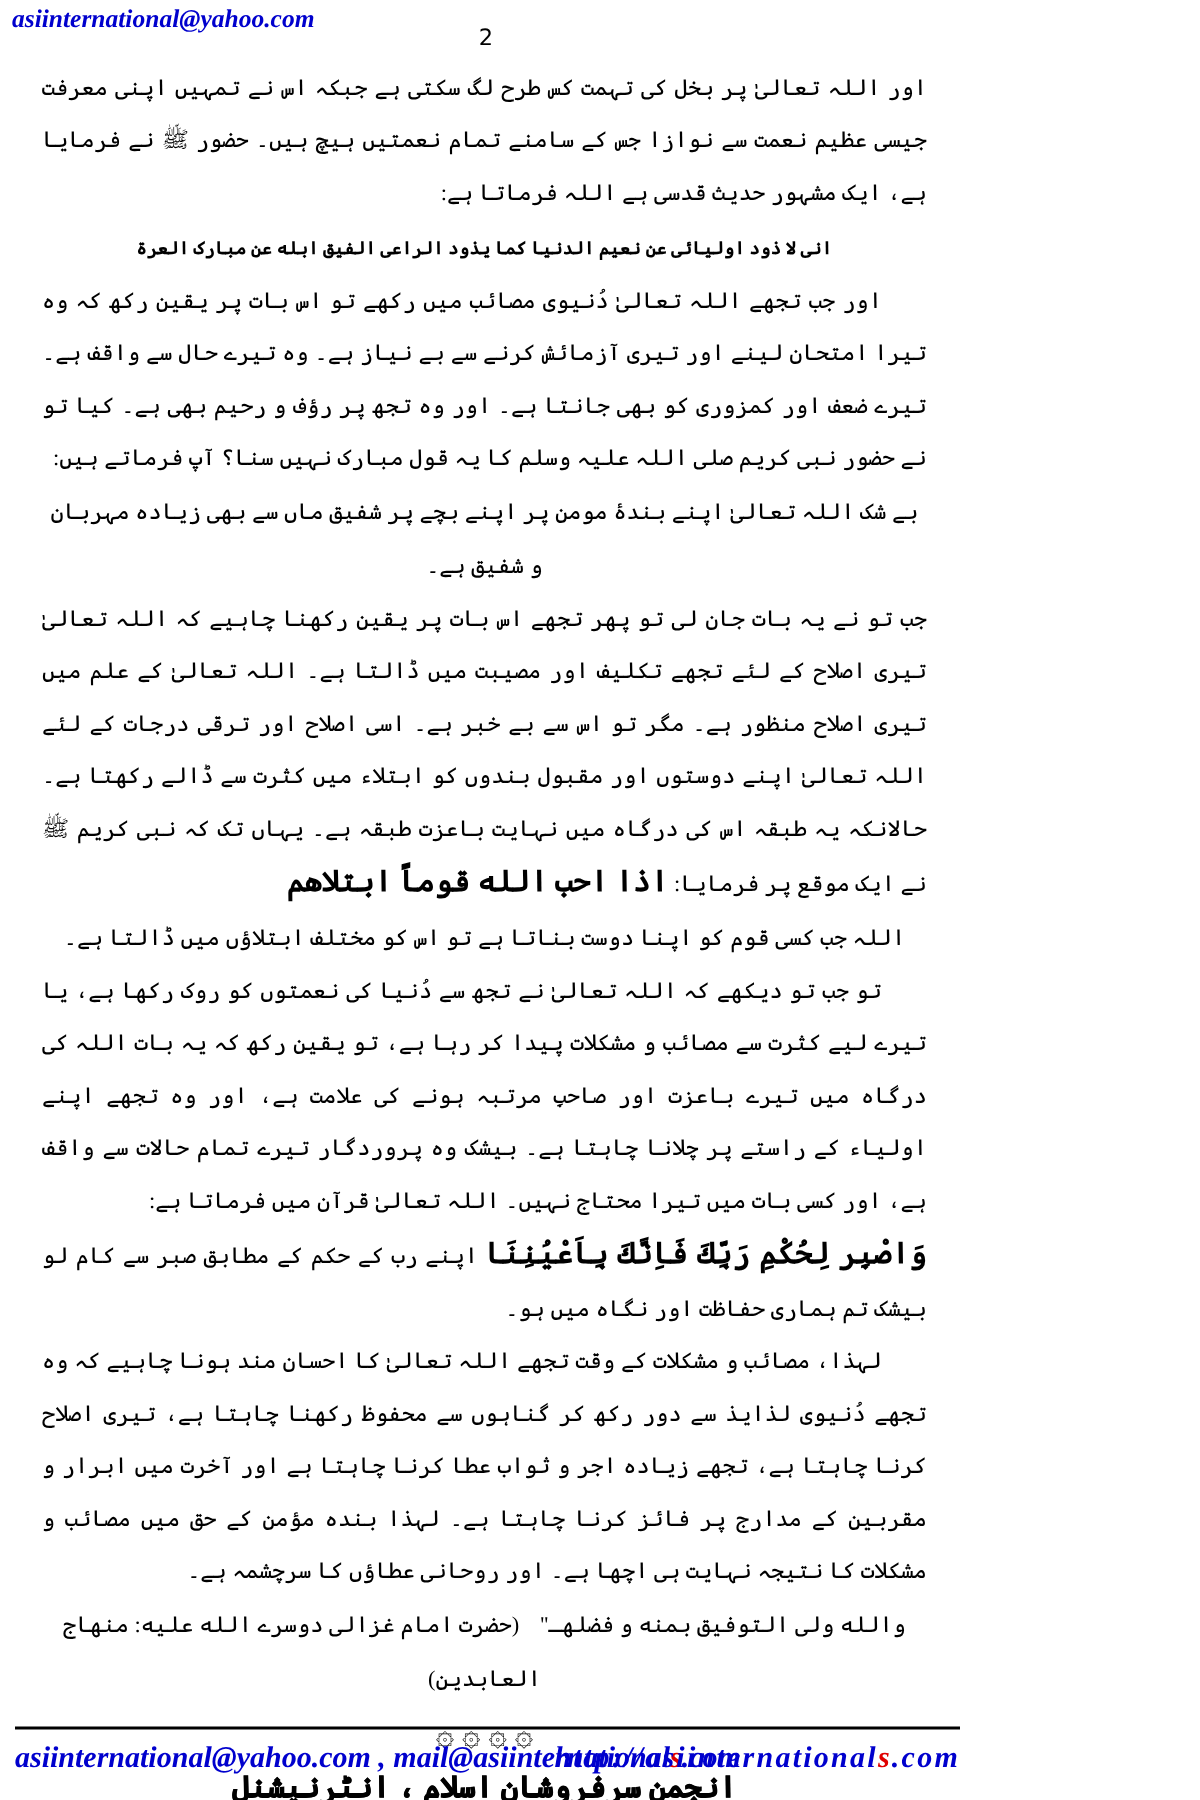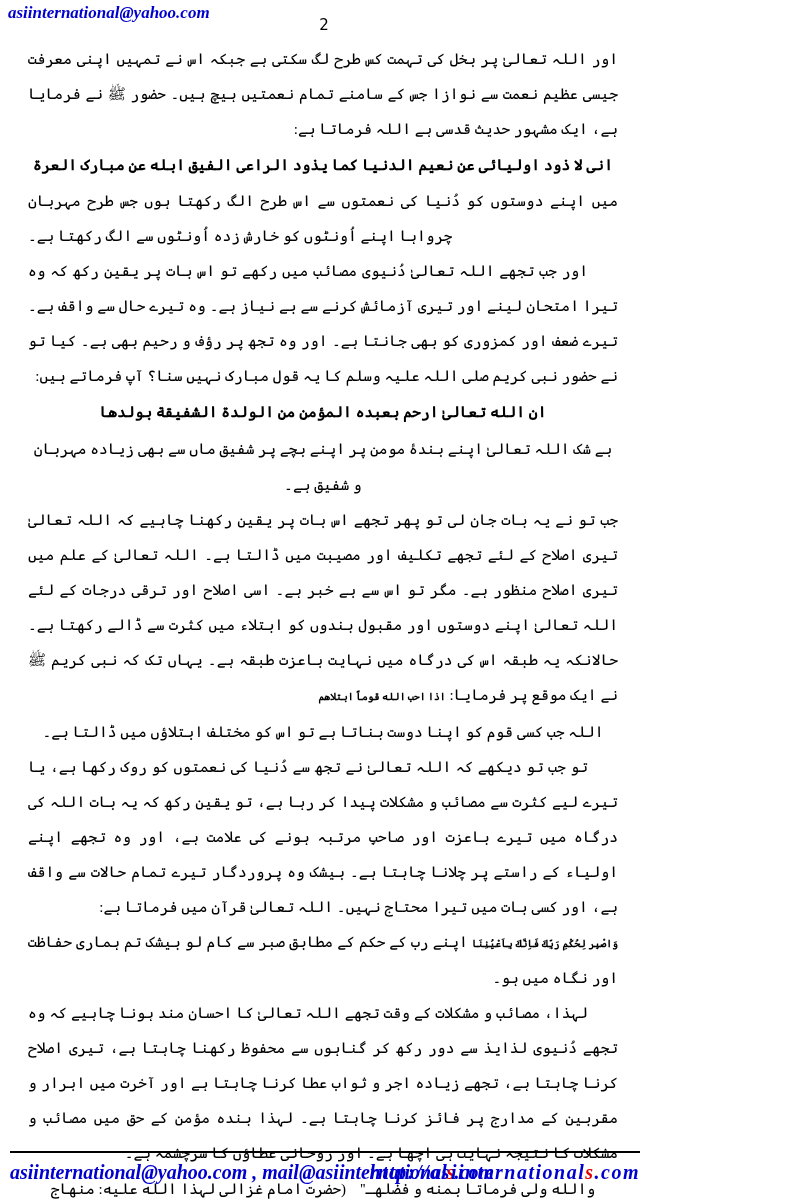--- a/index.html
+++ b/index.html
@@ -17,24 +17,24 @@
     font-size:15px; font-family:"DejaVu Sans", sans-serif; color:#000;
   }
   .content {
     position:absolute; top:42px; left:28px; right:30px;
     direction:rtl; font-size:15px; line-height:35px; text-align:justify;font-family:Liberation Serif, serif;
   }
   .para { margin:0; text-align:justify; }
   .para.indent { text-indent:30px; }
   .para.last-left { text-align-last:left; }
   .arabic-line {
-    margin:0; text-align:center; font-weight:bold; font-size:15px; line-height:37px;
+    margin:0; text-align:center; font-weight:bold; font-size:12px; line-height:37px;
   }
   .center-line { margin:0; text-align:center; line-height:36px; }
-  .arabic-inline { font-weight:bold; font-size:10px; }
+  .arabic-inline { font-weight:bold; font-size:20px; }
   .closing-line { margin:0; text-align:center; line-height:36px; }
   .closing-line .attribution { margin-right:14px; }
   .ornament-row {
     margin:1px 0; text-align:center; font-size:21px; letter-spacing:10px;
     line-height:34px; color:#000;
   }
   .org-line {
     margin:0; text-align:center; font-weight:bold; font-size:20px; line-height:36px;
     -webkit-text-stroke:0.4px #000;
   }
@@ -59,41 +59,39 @@
   <div class="header-email">asiinternational@yahoo.com</div>
 
   <div class="page-number">2</div>
 
   <div class="content">
 
     <p class="para">اور اللہ تعالیٰ پر بخل کی تہمت کس طرح لگ سکتی ہے جبکہ اس نے تمہیں اپنی معرفت جیسی عظیم نعمت سے نوازا جس کے سامنے تمام نعمتیں ہیچ ہیں۔ حضور ﷺ نے فرمایا ہے، ایک مشہور حدیث قدسی ہے اللہ فرماتا ہے:</p>
 
     <p class="arabic-line">انی لا ذود اولیائی عن نعیم الدنیا کما یذود الراعی الفیق ابله عن مبارک العرة</p>
 
-    <p class="para last-left">میں اپنے دوستوں کو دُنیا کی نعمتوں سے اس طرح الگ رکھتا ہوں جس طرح مہربان چرواہا اپنے اُونٹوں کو خارش زدہ اُونٹوں سے الگ رکھتا ہے۔</p>
 
     <p class="para indent">اور جب تجھے اللہ تعالیٰ دُنیوی مصائب میں رکھے تو اس بات پر یقین رکھ کہ وہ تیرا امتحان لینے اور تیری آزمائش کرنے سے بے نیاز ہے۔ وہ تیرے حال سے واقف ہے۔ تیرے ضعف اور کمزوری کو بھی جانتا ہے۔ اور وہ تجھ پر رؤف و رحیم بھی ہے۔ کیا تو نے حضور نبی کریم صلی اللہ علیہ وسلم کا یہ قول مبارک نہیں سنا؟ آپ فرماتے ہیں:</p>
 
-    <p class="arabic-line">ان الله تعالیٰ ارحم بعبده المؤمن من الولدة الشفیقة بولدها</p>
 
     <p class="center-line">بے شک اللہ تعالیٰ اپنے بندۂ مومن پر اپنے بچے پر شفیق ماں سے بھی زیادہ مہربان و شفیق ہے۔</p>
 
     <p class="para"><span>جب تو نے یہ بات جان لی تو پھر تجھے اس بات پر یقین رکھنا چاہیے کہ اللہ تعالیٰ تیری اصلاح کے لئے تجھے تکلیف اور مصیبت میں ڈالتا ہے۔ اللہ تعالیٰ کے علم میں تیری اصلاح منظور ہے۔ مگر تو اس سے بے خبر ہے۔ اسی اصلاح اور ترقی درجات کے لئے اللہ تعالیٰ اپنے دوستوں اور مقبول بندوں کو ابتلاء میں کثرت سے ڈالے رکھتا ہے۔ حالانکہ یہ طبقہ اس کی درگاہ میں نہایت باعزت طبقہ ہے۔ یہاں تک کہ نبی کریم ﷺ نے ایک موقع پر فرمایا:</span> <span class="arabic-inline">اذا احب الله قوماً ابتلاهم</span></p>
 
     <p class="center-line">اللہ جب کسی قوم کو اپنا دوست بناتا ہے تو اس کو مختلف ابتلاؤں میں ڈالتا ہے۔</p>
 
 
 
     <p class="para indent">تو جب تو دیکھے کہ اللہ تعالیٰ نے تجھ سے دُنیا کی نعمتوں کو روک رکھا ہے، یا تیرے لیے کثرت سے مصائب و مشکلات پیدا کر رہا ہے، تو یقین رکھ کہ یہ بات اللہ کی درگاہ میں تیرے باعزت اور صاحبِ مرتبہ ہونے کی علامت ہے، اور وہ تجھے اپنے اولیاء کے راستے پر چلانا چاہتا ہے۔ بیشک وہ پروردگار تیرے تمام حالات سے واقف ہے، اور کسی بات میں تیرا محتاج نہیں۔ اللہ تعالیٰ قرآن میں فرماتا ہے:</p>
 
     <p class="para"><span class="arabic-inline">وَاصْبِر لِحُكْمِ رَبِّكَ فَاِنَّكَ بِاَعْيُنِنَا</span> <span>اپنے رب کے حکم کے مطابق صبر سے کام لو بیشک تم ہماری حفاظت اور نگاہ میں ہو۔</span></p>
 
     <p class="para indent">لہذا، مصائب و مشکلات کے وقت تجھے اللہ تعالیٰ کا احسان مند ہونا چاہیے کہ وہ تجھے دُنیوی لذایذ سے دور رکھ کر گناہوں سے محفوظ رکھنا چاہتا ہے، تیری اصلاح کرنا چاہتا ہے، تجھے زیادہ اجر و ثواب عطا کرنا چاہتا ہے اور آخرت میں ابرار و مقربین کے مدارج پر فائز کرنا چاہتا ہے۔ لہذا بندہ مؤمن کے حق میں مصائب و مشکلات کا نتیجہ نہایت ہی اچھا ہے۔ اور روحانی عطاؤں کا سرچشمہ ہے۔</p>
 
-    <p class="closing-line"><span>والله ولی فرماتا بمنه و فضلهـ''</span><span class="attribution">(حضرت امام غزالی لہذا الله علیه: منهاج العابدین)</span></p>
+    <p class="closing-line"><span>والله ولی التوفیق بمنه و فضلهـ''</span><span class="attribution">(حضرت امام غزالی دوسرے الله علیه: منهاج العابدین)</span></p>
 
     <p class="ornament-row">۞ ۞ ۞ ۞</p>
 
     <p class="org-line">انجمن سرفروشان اسلام ، انٹرنیشنل</p>
 
   </div>
 
   <hr class="footer-rule">
 
   <div class="footer-left"><span>asiinternational@yahoo.com</span><span> , </span><span>mail@asiinternational</span><span class="red-s">s</span><span>.com</span></div>

